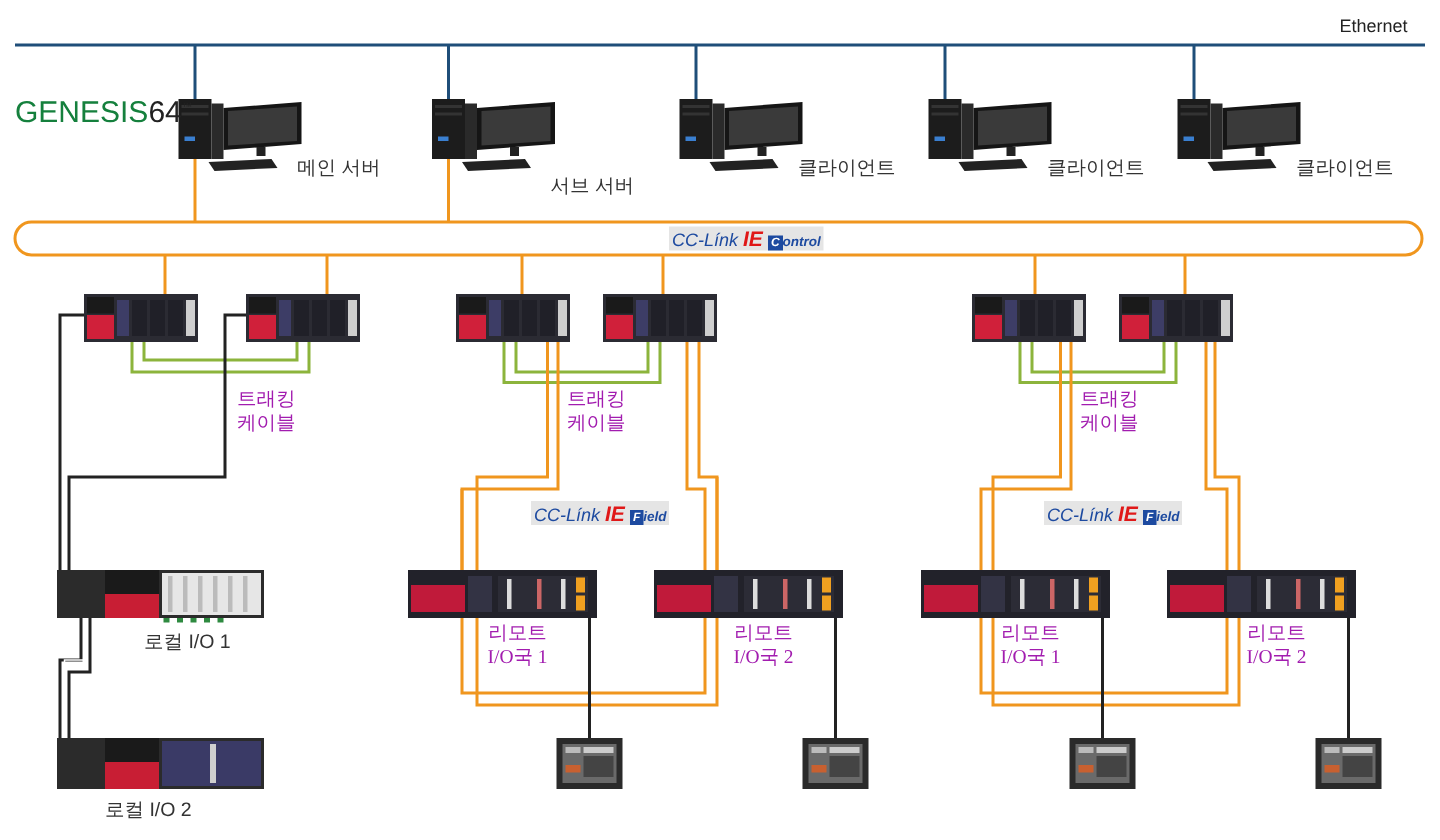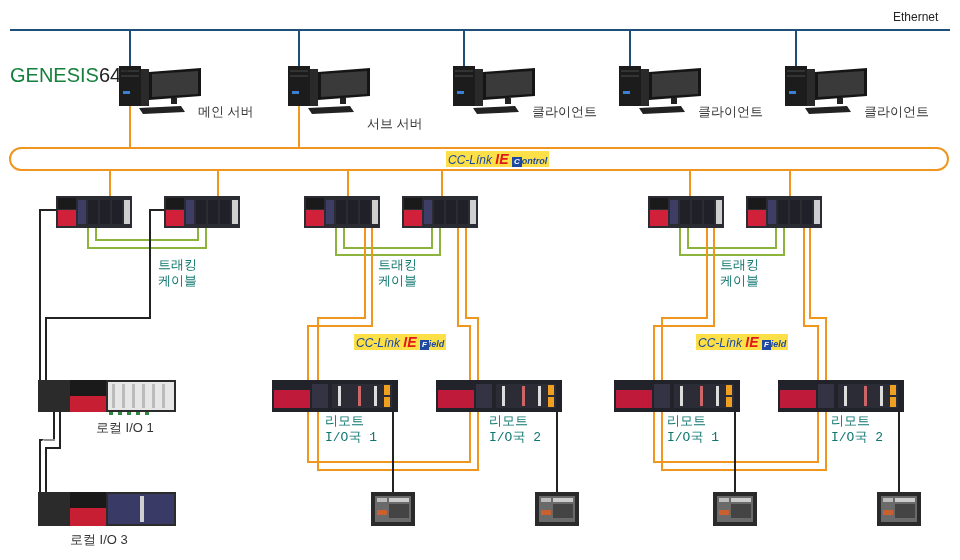--- a/index.html
+++ b/index.html
@@ -1,25 +1,25 @@
 <!DOCTYPE html>
 <html><head>
 <meta charset="utf-8">
 <style>
   html, body { margin:0; padding:0; background:#ffffff; }
   body { width:960px; height:560px; position:relative; overflow:hidden; font-family:"DejaVu Sans", sans-serif; }
   #diagram { position:absolute; left:0; top:0; width:960px; height:560px; }
   .lbl { position:absolute; font-size:13px; color:#333; white-space:nowrap; font-family:Liberation Sans, sans-serif;text-align:center; }
-  .lbl2 { position:absolute; font-size:13px; color:#0f766e; line-height:16px; font-family:Liberation Mono, monospace; }
+  .lbl2 { position:absolute; font-size:13px; color:#a21caf; line-height:16px; font-family:Liberation Serif, serif;text-align:center; }
   .eth { position:absolute; font-size:12px; font-weight:normal; color:#222; font-family:"Liberation Sans", sans-serif; }
   .logo { position:absolute; left:10px; top:64px; font-size:20px; font-family:"Liberation Sans", sans-serif; letter-spacing:0px; }
   .logo .g { color:#15803d; }
   .logo .n { color:#222; }
   .logo sup { font-size:7px; color:#222; }
-  .cclink { position:absolute; font-family:"Liberation Sans", sans-serif; font-style:italic; font-size:12px; color:#1d4aa0; white-space:nowrap; background:#fde047; padding:0 2px; }
+  .cclink { position:absolute; font-family:"Liberation Sans", sans-serif; font-style:italic; font-size:12px; color:#1d4aa0; white-space:nowrap; background:#e5e5e5; padding:0 2px; }
   .cclink .ie { color:#e01818; font-weight:bold; font-size:14px; }
   .cclink .box { display:inline-block; background:#1d4aa0; color:#fff; font-size:8px; font-weight:bold; padding:0 2px; line-height:10px; }
 </style>
 </head>
 <body>
 
 <svg id="diagram" viewBox="0 0 960 560" xmlns="http://www.w3.org/2000/svg">
   <defs>
     <g id="pc">
 
@@ -207,21 +207,21 @@
 </div>
 
 <div class="cclink" style="left:354px; top:334px;">
   <span>CC-Línk </span><span class="ie">IE</span> <span class="box">F</span><span style="font-size:9px;font-weight:bold;">ield</span>
 </div>
 <div class="cclink" style="left:696px; top:334px;">
   <span>CC-Línk </span><span class="ie">IE</span> <span class="box">F</span><span style="font-size:9px;font-weight:bold;">ield</span>
 </div>
 
 <div class="lbl" style="left:72px; top:419px;margin-left:24px;">로컬 I/O 1</div>
-<div class="lbl" style="left:70px; top:531px;">로컬 I/O 3</div>
+<div class="lbl" style="left:70px; top:531px;">로컬 I/O 2</div>
 
 <div class="lbl2" style="left:325px; top:414px;">
   <div>리모트</div>
   <div>I/O국 1</div>
 </div>
 <div class="lbl2" style="left:489px; top:414px;">
   <div>리모트</div>
   <div>I/O국 2</div>
 </div>
 <div class="lbl2" style="left:667px; top:414px;">

